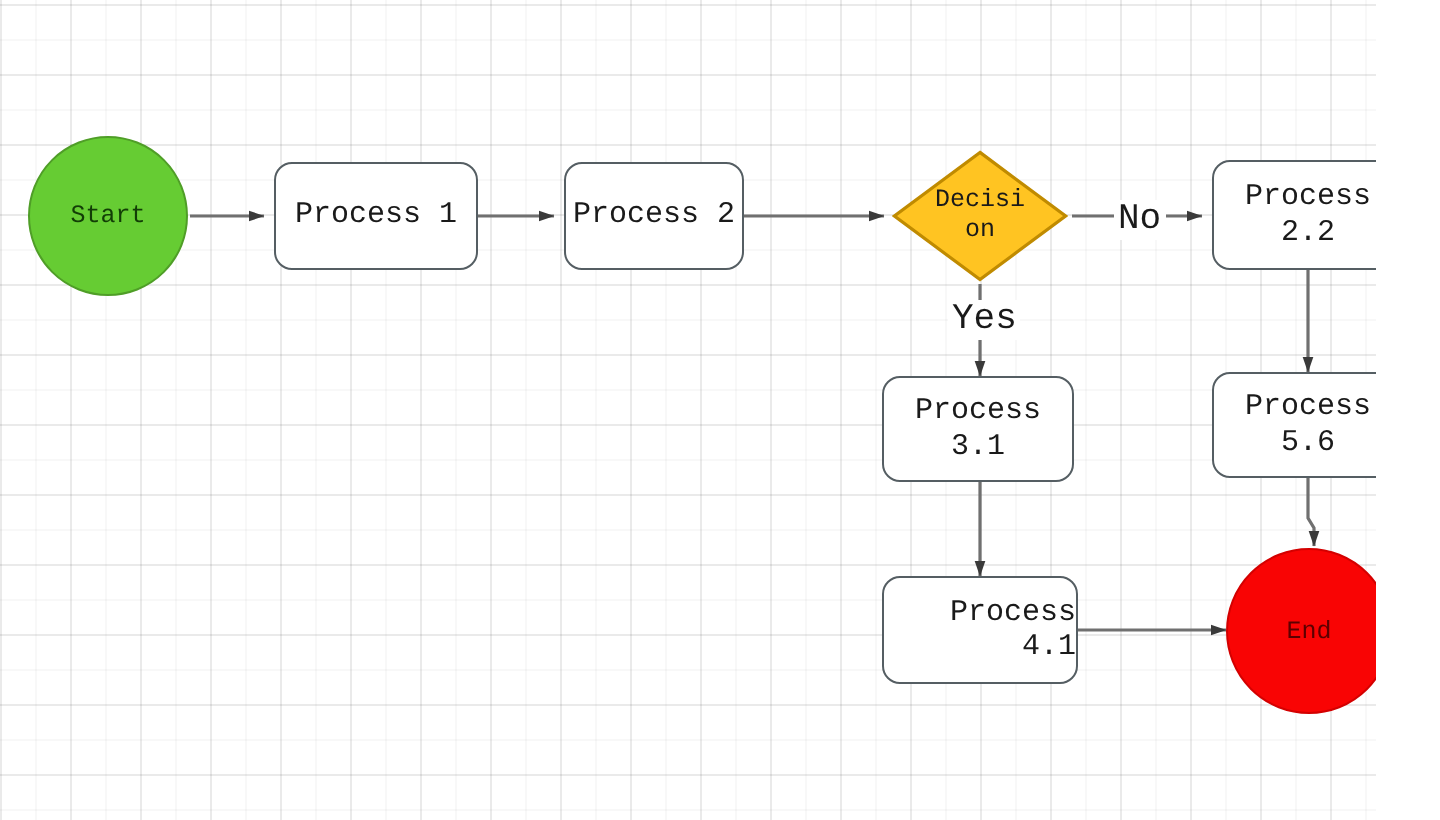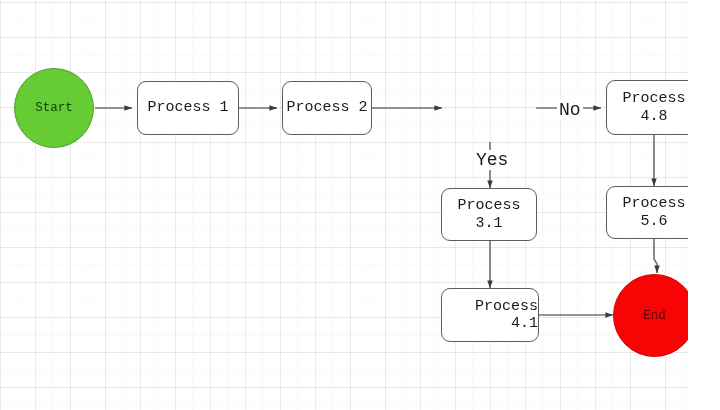--- a/index.html
+++ b/index.html
@@ -124,23 +124,29 @@
   </div>
 
   <div class="node node-process" style="left:137px; top:81px; width:102px; height:54px;">
     <span>Process 1</span>
   </div>
 
   <div class="node node-process" style="left:282px; top:81px; width:90px; height:54px;">
     <span>Process 2</span>
   </div>
 
+  <div class="node node-decision" style="left:446px; top:75px;">
+    <svg class="diamond-shape" viewBox="0 0 88 66" preserveAspectRatio="none" xmlns="http://www.w3.org/2000/svg">
+      <polygon points="44,1.2 86.8,33 44,64.8 1.2,33" fill="#ffc422" stroke="#c08b00" stroke-width="1.6"></polygon>
+    </svg>
+    <span class="decision-label">Decision</span>
+  </div>
 
   <div class="node node-process" style="left:606px; top:80px; width:96px; height:55px;">
-    <span>Process 4.8</span>
+    <span>Process 2.2</span>
   </div>
 
   <div class="node node-process" style="left:606px; top:186px; width:96px; height:53px;">
     <span>Process 5.6</span>
   </div>
 
   <div class="node node-process" style="left:441px; top:188px; width:96px; height:53px;text-align:center;">
     <span>Process 3.1</span>
   </div>
 

